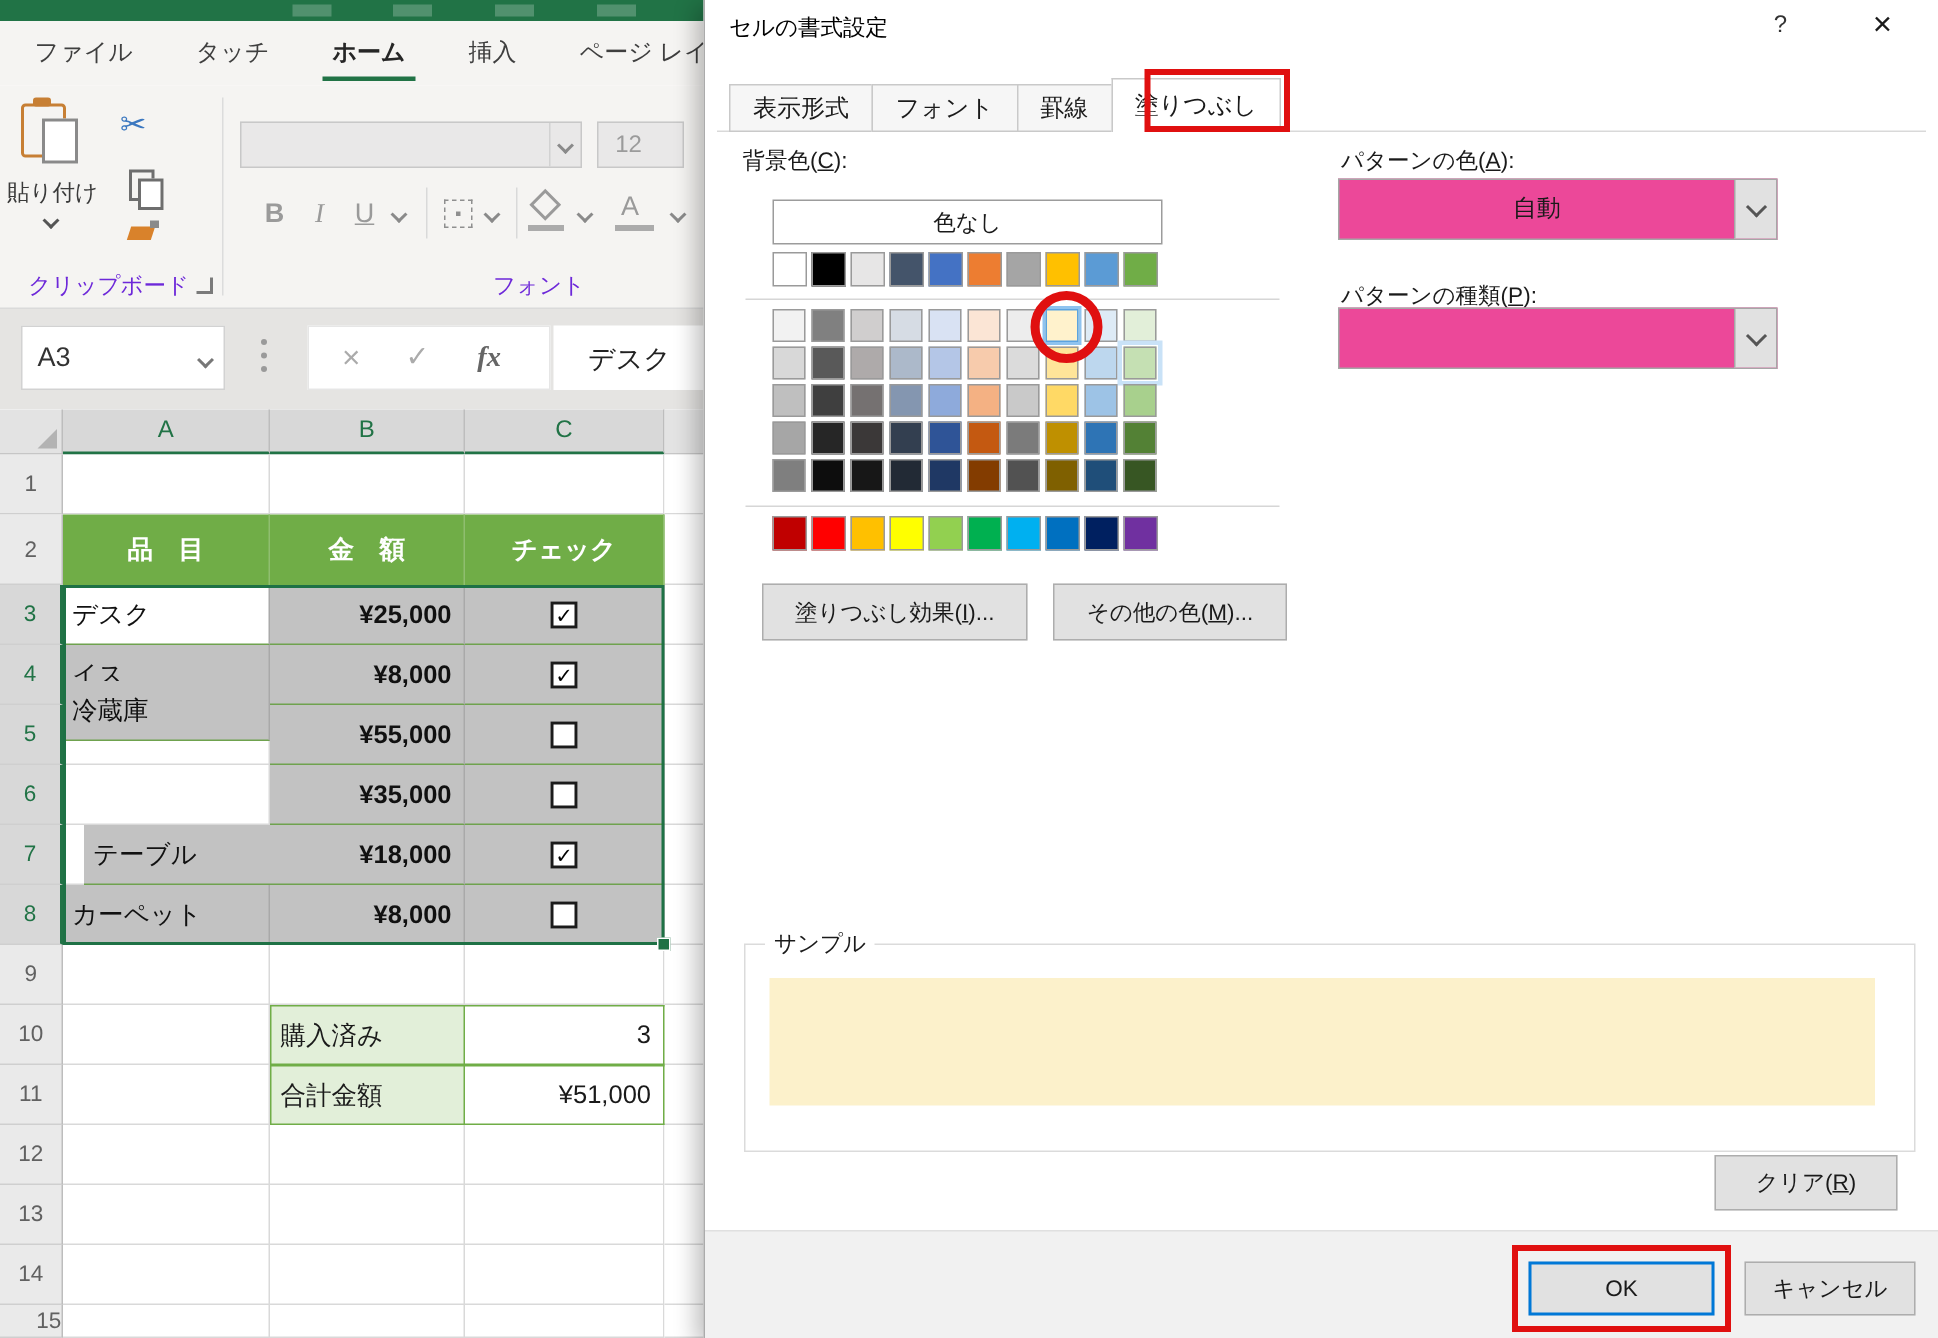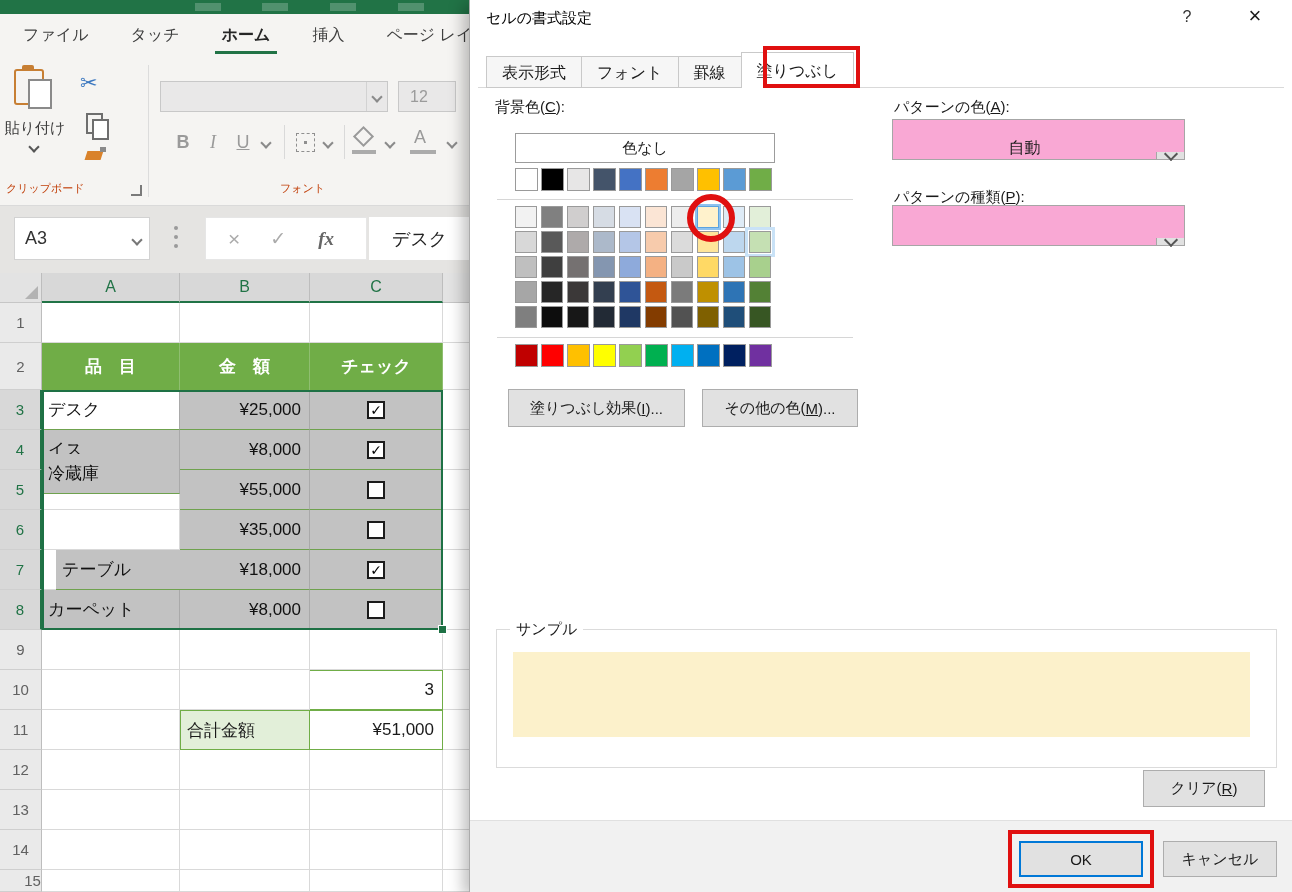--- a/index.html
+++ b/index.html
@@ -36,21 +36,21 @@
   .b-it{left:200px;top:70px;font-style:italic;font-family:"Liberation Serif",serif;}
   .b-u{left:230px;top:70px;text-decoration:underline;}
   .chp{position:absolute;}
   .vsep-sm{top:68px;height:34px;border-left:1px solid #D9D9D9;}
   .borderico{left:296px;top:76px;width:17px;height:17px;border:1px dashed #8f8f8f;}
   .borderico::after{content:"";position:absolute;left:7px;top:7px;width:3px;height:3px;background:#8f8f8f;}
   .bucket{left:356px;top:72px;width:11px;height:11px;border:2px solid #9a9a9a;transform:rotate(45deg);}
   .bucket-bar{left:352px;top:93px;width:24px;height:4px;background:#ABABAB;}
   .fontA{left:414px;top:70px;font-size:18px;color:#9A9A9A;}
   .fontA-bar{left:410px;top:93px;width:26px;height:4px;background:#ABABAB;}
-  .grouplabel{top:124px;font-size:11px;color:#c2410c;text-align:left;}
+  .grouplabel{top:124px;font-size:15px;color:#6d28d9;text-align:right;}
   .launcher{left:131px;top:128px;width:9px;height:9px;border-right:2px solid #7a7a7a;border-bottom:2px solid #7a7a7a;}
   
   .fstrip{position:absolute;left:0;top:206px;width:100%;height:67px;background:#E5E4E2;}
   .fstrip .abs{position:absolute;}
   .namebox{left:14px;top:11px;width:136px;height:43px;background:#fff;border:1px solid #D2D2D2;box-sizing:border-box;font-size:18px;color:#333;display:flex;align-items:center;padding-left:10px;}
   .namebox .chev{position:absolute;right:8px;top:18px;border-color:#777;}
   .dots{left:174px;top:20px;width:4px;height:26px;}
   .dots i{display:block;width:4px;height:4px;border-radius:50%;background:#9a9a9a;margin-bottom:5px;}
   .fxbar{left:205px;top:11px;width:162px;height:43px;background:#fff;border:1px solid #E6E6E6;box-sizing:border-box;display:flex;align-items:center;}
   .fx-x{font-size:21px;color:#ABABAB;margin-left:22px;}
@@ -64,21 +64,21 @@
   .corner i{position:absolute;right:3px;bottom:3px;width:0;height:0;border-left:13px solid transparent;border-bottom:13px solid #B3B3B3;}
   .colhdr{top:0;height:30px;background:#E3E3E3;border-right:1px solid #BDBDBD;border-bottom:1px solid #C6C6C6;color:#217346;font-size:16px;display:flex;align-items:center;justify-content:center;}
   .colhdr.sel{background:#D8D8D8;border-bottom:2px solid #217346;}
   .rowhdr{left:0;width:42px;background:#EAEAEA;border-right:1px solid #BDBDBD;border-bottom:1px solid #CFCFCF;color:#616161;font-size:15px;display:flex;align-items:center;justify-content:center;overflow:hidden;}
   .rowhdr.sel{background:#D8D8D8;color:#217346;border-right:2px solid #217346;}
   .cellbase{background:#fff;border-right:1px solid #D9D9D9;border-bottom:1px solid #D9D9D9;}
   .a1{background:#fff;border-bottom:1px solid #D9D9D9;font-weight:bold;font-size:18px;display:flex;align-items:center;padding-left:6px;white-space:nowrap;overflow:visible;}
   .ghdr{background:#70AD47;color:#fff;font-weight:bold;font-size:17px;display:flex;align-items:center;justify-content:center;border-right:1px solid #8FBE70;}
   .icell{background:#C2C2C2;border-right:1px solid #A9A9A9;border-bottom:1px solid #6FA24E;font-size:17px;color:#111;display:flex;align-items:center;white-space:nowrap;}
   .icell.left{padding-left:6px;}
-  .icell.right{justify-content:flex-end;padding-right:8px;}
+  .icell.right{justify-content:flex-end;padding-right:8px;font-weight:bold;}
   .icell.center{justify-content:center;}
   .icell.active{background:#fff;}
   .cb{width:18px;height:18px;background:#fff;border:2px solid #1b1b1b;display:flex;align-items:center;justify-content:center;font-size:14px;font-weight:bold;color:#000;box-sizing:border-box;line-height:1;}
   .sumlabel{background:#E2EFD9;border:1px solid #70AD47;font-size:17px;display:flex;align-items:center;padding-left:6px;}
   .sumval{background:#fff;border:1px solid #70AD47;border-left:none;font-size:17px;display:flex;align-items:center;justify-content:flex-end;padding-right:8px;}
   .selbox{left:42px;top:117px;width:401px;height:240px;border:2px solid #1E7145;pointer-events:none;}
   .selhandle{left:438px;top:352px;width:9px;height:9px;background:#1E7145;border:1px solid #fff;pointer-events:none;}
   
   .dlg{position:absolute;left:469px;top:0;width:823px;height:892px;background:#fff;border-left:1px solid #ABABAB;box-sizing:border-box;box-shadow:-6px 4px 14px rgba(0,0,0,.25);}
   .dlg .abs{position:absolute;}
@@ -97,21 +97,21 @@
   #tint-grid{left:45px;top:206px;}
   .tintrow{display:flex;gap:4px;margin-bottom:3px;}
   .sw{width:23px;height:23px;border:1px solid #9A9A9A;box-sizing:border-box;}
   .sw2{width:22px;height:22px;}
   .sw.sel{box-shadow:0 0 0 2px #8FC3EF;border-color:#5BA3E0;}
   .sw.hl{box-shadow:0 0 0 1px #fff,0 0 0 4px #C9E2F7;}
   .palline{border-top:1px solid #D6D6D6;width:356px;left:27px;}
   .btn{background:#E1E1E1;border:1px solid #ADADAD;box-sizing:border-box;font-size:15px;display:flex;align-items:center;justify-content:center;white-space:nowrap;}
   .fx-effects{left:38px;top:389px;width:177px;height:38px;}
   .more-colors{left:232px;top:389px;width:156px;height:38px;}
-  .combo{background:#f9a8d4;border:1px solid #A6A6A6;box-sizing:border-box;display:flex;align-items:flex-end;}
+  .combo{background:#ec4899;border:1px solid #A6A6A6;box-sizing:border-box;display:flex;}
   .combo .val{flex:1;font-size:16px;display:flex;align-items:center;justify-content:center;}
   .combo .dd{width:27px;background:#E1E1E1;border-left:1px solid #A6A6A6;display:flex;align-items:center;justify-content:center;}
   .combo .dd .chev{border-color:#555;margin-top:-3px;}
   .pcombo{left:422px;top:119px;width:293px;height:41px;}
   .ptcombo{left:422px;top:205px;width:293px;height:41px;}
   .grp{left:26px;top:629px;width:781px;height:139px;border:1px solid #DBDBDB;box-sizing:border-box;}
   .grp-label{left:40px;top:620px;background:#fff;padding:0 6px;font-size:15px;}
   .sample{left:43px;top:652px;width:737px;height:85px;}
   .clearbtn{left:673px;top:770px;width:122px;height:37px;}
   .footer{left:0;top:820px;width:823px;height:72px;background:#F1F1F1;border-top:1px solid #E0E0E0;box-sizing:border-box;}
@@ -301,20 +301,21 @@
       <div class="icell left" style="left: 56px; top: 277px; width: 138px; height: 40px;">テーブル</div>
       <div class="icell right" style="left: 180px; top: 277px; width: 130px; height: 40px;">¥18,000</div>
       <div class="icell center" style="left: 310px; top: 277px; width: 133px; height: 40px;">
         <div class="cb">✓</div>
       </div>
       <div class="icell left" style="left: 42px; top: 317px; width: 138px; height: 40px;">カーペット</div>
       <div class="icell right" style="left: 180px; top: 317px; width: 130px; height: 40px;">¥8,000</div>
       <div class="icell center" style="left: 310px; top: 317px; width: 133px; height: 40px;">
         <div class="cb"></div>
       </div>
+      <div class="sumlabel" style="left: 180px; top: 397px; width: 130px; height: 40px;">購入済み</div>
       <div class="sumval" style="left: 310px; top: 397px; width: 133px; height: 40px;">3</div>
       <div class="sumlabel" style="left: 180px; top: 437px; width: 130px; height: 40px;">合計金額</div>
       <div class="sumval" style="left: 310px; top: 437px; width: 133px; height: 40px;">¥51,000</div>
       <div class="selbox"></div>
       <div class="selhandle"></div>
     </div>
 </div>
 
 <div class="dlg">
   <div class="abs dlg-title">セルの書式設定</div>

